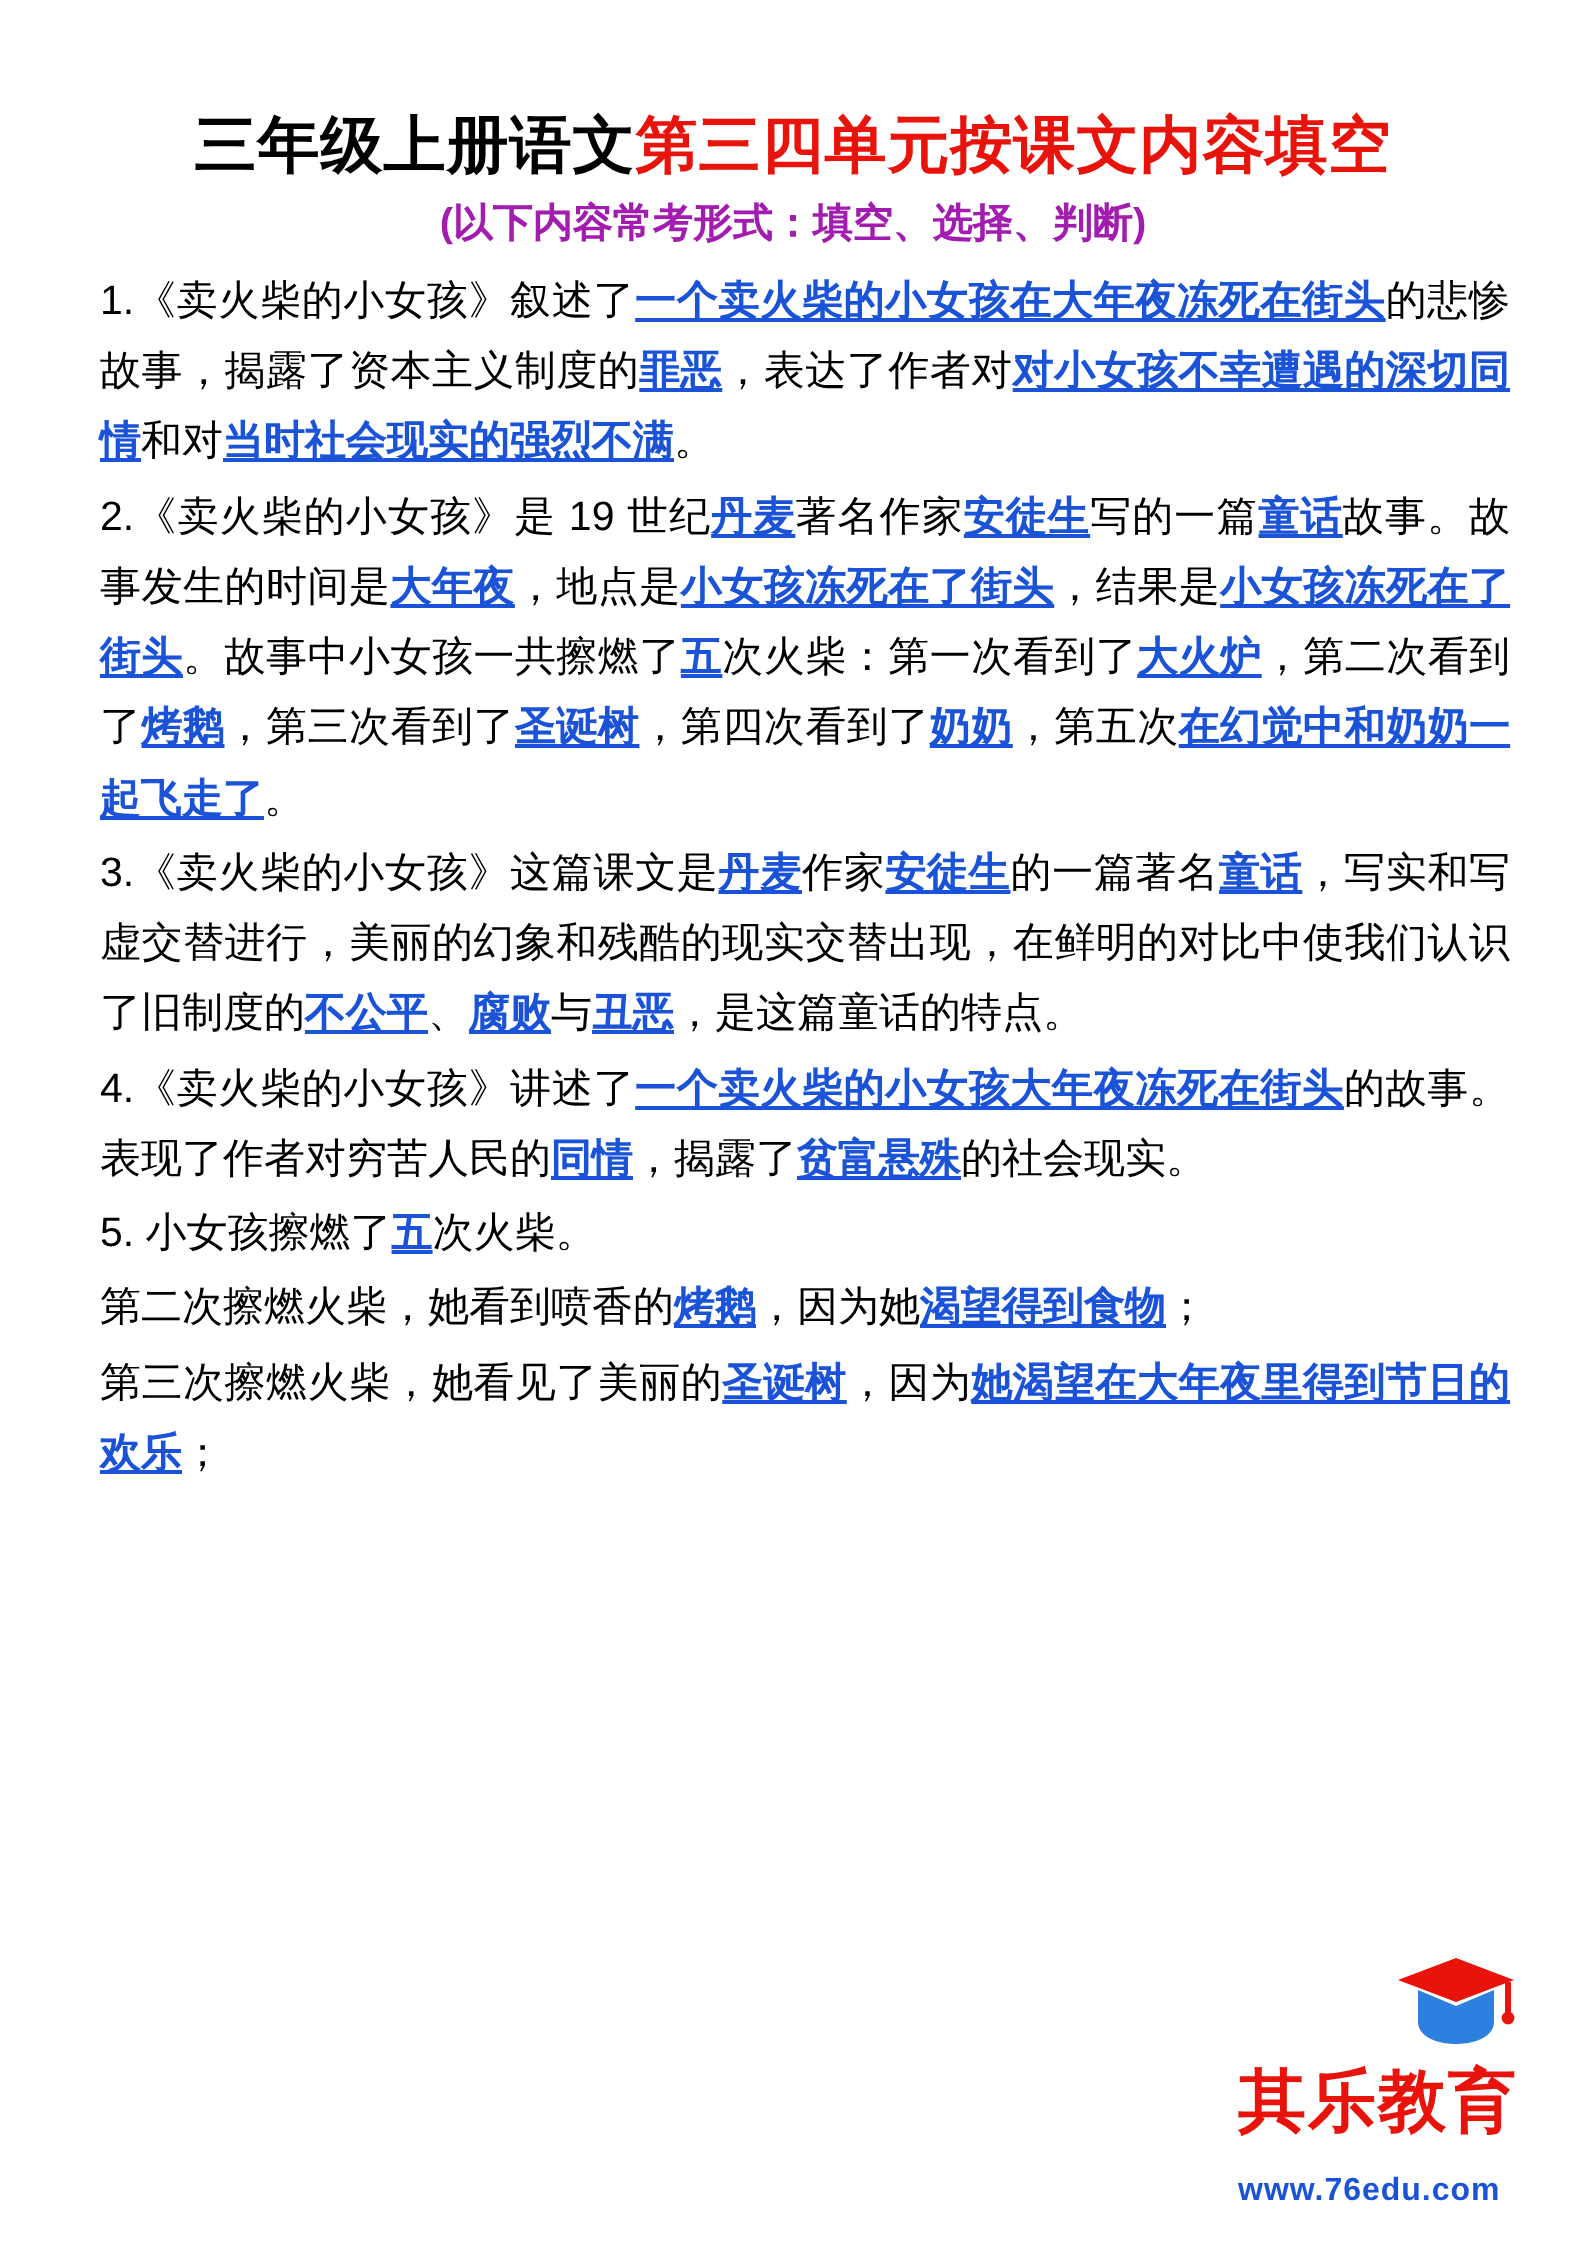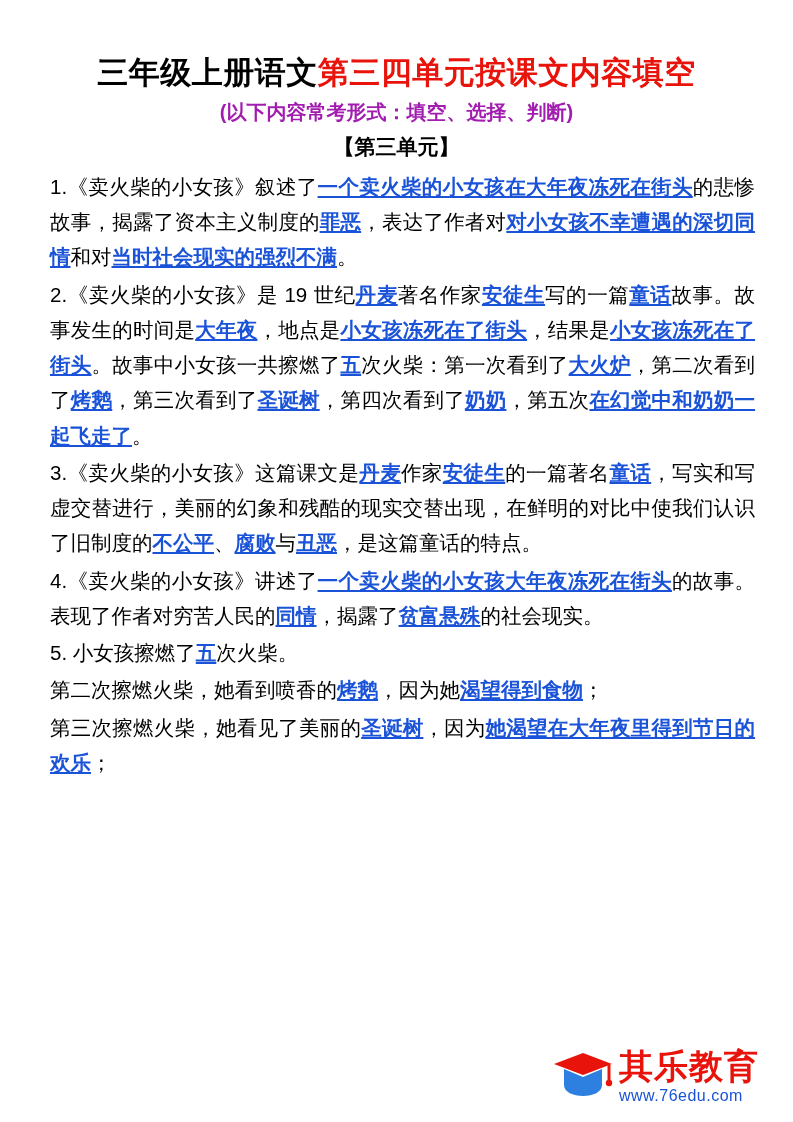--- a/index.html
+++ b/index.html
@@ -60,59 +60,59 @@
     color: #1a53d8;
     font-weight: bold;
     text-decoration: underline;
     text-underline-offset: 2px;
   }
   .logo {
     position: absolute;
     right: 34px;
     bottom: 18px;
     display: flex;
-    align-items: flex-start;
+    align-items: flex-end;
     gap: 5px;
+    flex-direction: column;
   }
   .logo-mark {
     width: 62px;
     height: 54px;
     position: relative;
   }
   .logo-text {
     display: flex;
     flex-direction: column;
     line-height: 1;
   }
   .logo-main {
     font-size: 34px;
     font-weight: bold;
     color: #e8140c;
     letter-spacing: 1px;
   }
   .logo-url {
     font-size: 16px;
     color: #1a53d8;
-    font-weight: normal;
-    margin-top: 5px;
+    font-weight: bold;
+    margin-top: 20px;
     letter-spacing: 0.5px;
   }
 </style>
 </head>
 <body>
 
 <div class="page">
 
   <div class="doc-title">
     <span class="black">三年级上册语文</span><span class="red">第三四单元按课文内容填空</span>
   </div>
 
   <div class="subtitle">(以下内容常考形式：填空、选择、判断)</div>
 
-  <div class="section-head">【第三单元】</div>
 
   <div id="body-paragraphs">
       <div class="para"><span>1.《卖火柴的小女孩》叙述了</span><span class="blue">一个卖火柴的小女孩在大年夜冻死在街头</span><span>的悲惨故事，揭露了资本主义制度的</span><span class="blue">罪恶</span><span>，表达了作者对</span><span class="blue">对小女孩不幸遭遇的深切同情</span><span>和对</span><span class="blue">当时社会现实的强烈不满</span><span>。</span></div>
       <div class="para"><span>2.《卖火柴的小女孩》是 19 世纪</span><span class="blue">丹麦</span><span>著名作家</span><span class="blue">安徒生</span><span>写的一篇</span><span class="blue">童话</span><span>故事。故事发生的时间是</span><span class="blue">大年夜</span><span>，地点是</span><span class="blue">小女孩冻死在了街头</span><span>，结果是</span><span class="blue">小女孩冻死在了街头</span><span>。故事中小女孩一共擦燃了</span><span class="blue">五</span><span>次火柴：第一次看到了</span><span class="blue">大火炉</span><span>，第二次看到了</span><span class="blue">烤鹅</span><span>，第三次看到了</span><span class="blue">圣诞树</span><span>，第四次看到了</span><span class="blue">奶奶</span><span>，第五次</span><span class="blue">在幻觉中和奶奶一起飞走了</span><span>。</span></div>
       <div class="para"><span>3.《卖火柴的小女孩》这篇课文是</span><span class="blue">丹麦</span><span>作家</span><span class="blue">安徒生</span><span>的一篇著名</span><span class="blue">童话</span><span>，写实和写虚交替进行，美丽的幻象和残酷的现实交替出现，在鲜明的对比中使我们认识了旧制度的</span><span class="blue">不公平</span><span>、</span><span class="blue">腐败</span><span>与</span><span class="blue">丑恶</span><span>，是这篇童话的特点。</span></div>
       <div class="para"><span>4.《卖火柴的小女孩》讲述了</span><span class="blue">一个卖火柴的小女孩大年夜冻死在街头</span><span>的故事。表现了作者对穷苦人民的</span><span class="blue">同情</span><span>，揭露了</span><span class="blue">贫富悬殊</span><span>的社会现实。</span></div>
       <div class="para"><span>5. 小女孩擦燃了</span><span class="blue">五</span><span>次火柴。</span></div>
       <div class="para"><span>第二次擦燃火柴，她看到喷香的</span><span class="blue">烤鹅</span><span>，因为她</span><span class="blue">渴望得到食物</span><span>；</span></div>
       <div class="para"><span>第三次擦燃火柴，她看见了美丽的</span><span class="blue">圣诞树</span><span>，因为</span><span class="blue">她渴望在大年夜里得到节日的欢乐</span><span>；</span></div>
     </div>

